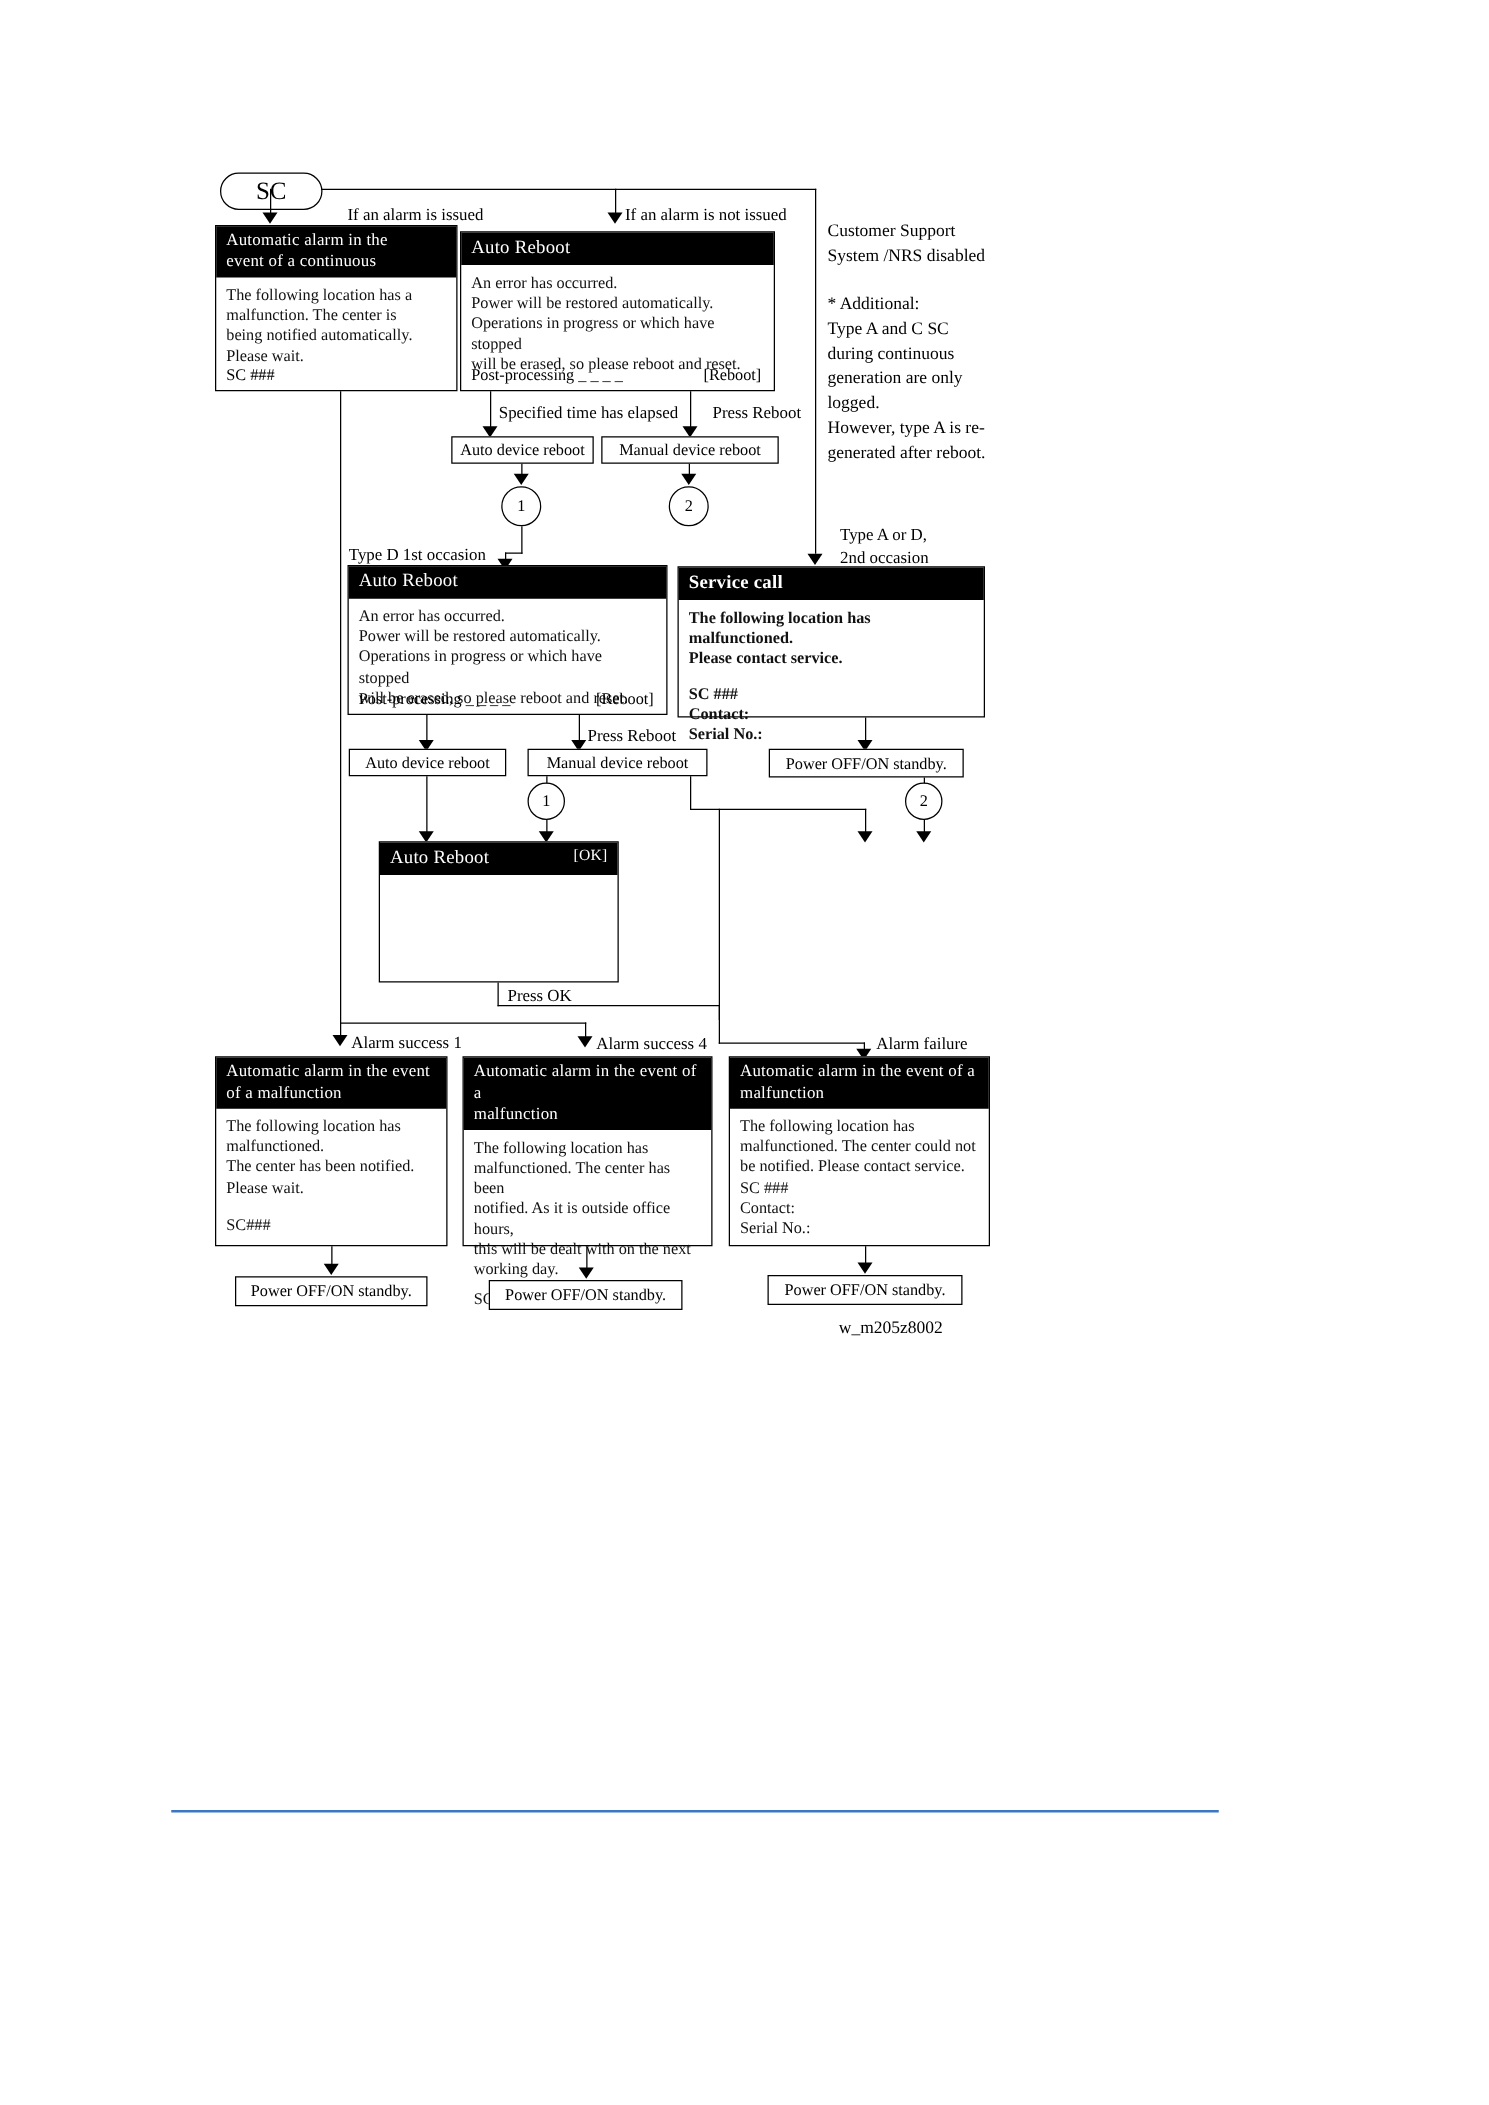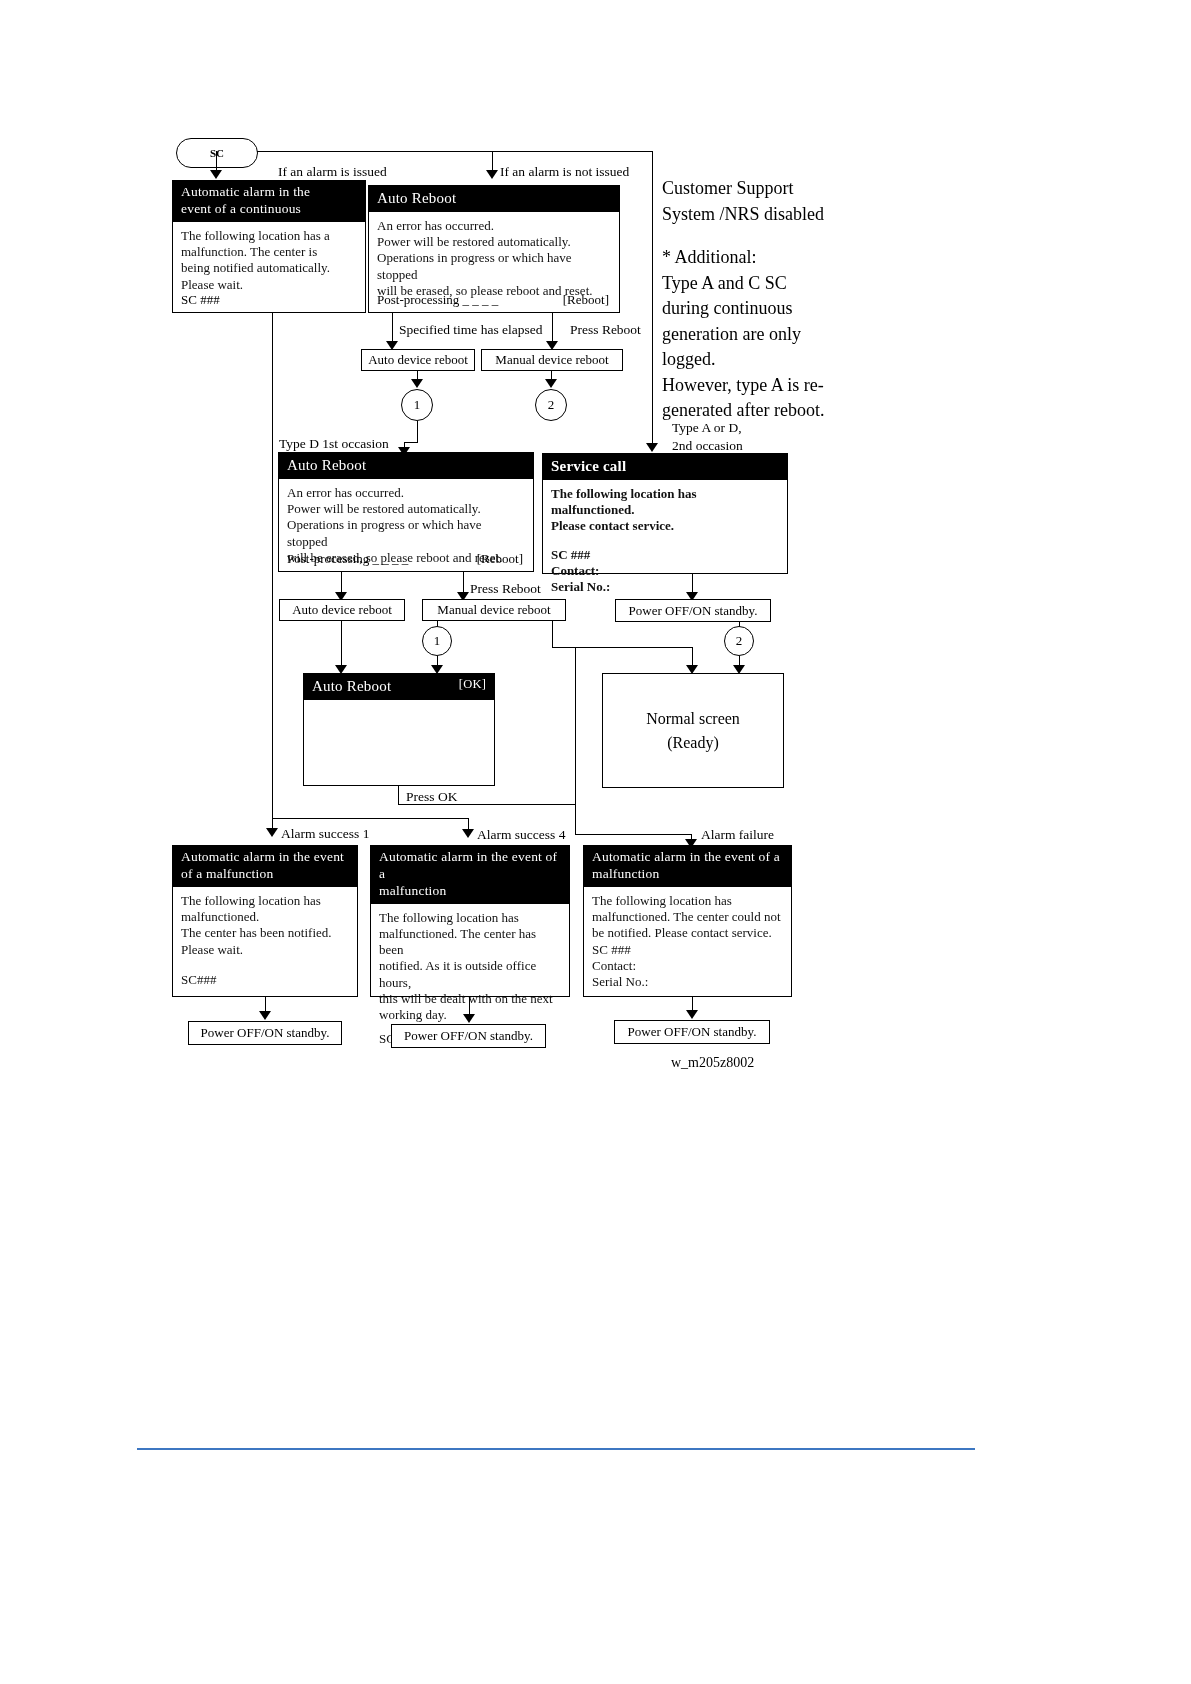--- a/index.html
+++ b/index.html
@@ -39,33 +39,32 @@
   
   .bigbox{
     position:absolute;box-sizing:border-box;border:1px solid #000;background:#fff;
     display:flex;flex-direction:column;align-items:center;justify-content:center;
     font-size:16px;line-height:1.45;text-align:center;
   }
   
   .term{
     position:absolute;box-sizing:border-box;border:1.4px solid #000;border-radius:22px;
     background:#fff;display:flex;align-items:center;justify-content:center;
-    font-size:11px;
-    font-weight:bold;
+    font-size:20px;
   }
   
   .circ{
     position:absolute;box-sizing:border-box;border:1.3px solid #000;border-radius:50%;
     background:#fff;display:flex;align-items:center;justify-content:center;
     font-size:13px;
   }
   
   .lab{position:absolute;font-size:13.5px;line-height:1.3;white-space:pre;}
   .lab.blk{white-space:normal;}
-  .note{position:absolute;font-size:18px;line-height:1.42;}
+  .note{position:absolute;font-size:14px;line-height:1.42;}
 
   
   .hl{position:absolute;background:#000;height:1.3px;}
   .vl{position:absolute;background:#000;width:1.3px;}
 
   
   .ah{position:absolute;width:0;height:0;
       border-left:6px solid transparent;border-right:6px solid transparent;
       border-top:9px solid #000;}
 
@@ -260,24 +259,20 @@
   <div class="vl" style="left:691px;top:834px;height:12px;"></div>
   <div class="ah" style="left:685px;top:839px;"></div>
 
   <div class="panel" style="left:303px;top:673px;width:192px;height:113px;">
     <div class="title">
       <span>Auto Reboot</span>
       <span style="font-size:12.5px;">[OK]</span>
     </div>
   </div>
 
-  <div class="bigbox" style="left:602px;top:673px;width:182px;height:115px;">
-    <div>Normal screen</div>
-    <div>(Ready)</div>
-  </div>
 
   <div class="vl" style="left:398px;top:786px;height:19px;"></div>
   <div class="hl" style="left:398px;top:804px;width:178px;"></div>
   <div class="vl" style="left:575px;top:804px;height:12px;"></div>
   <div class="lab" style="left:406px;top:788px;">Press OK</div>
 
   <div class="hl" style="left:272px;top:818px;width:197px;"></div>
   <div class="vl" style="left:468px;top:818px;height:16px;"></div>
   <div class="ah" style="left:462px;top:829px;"></div>
 

